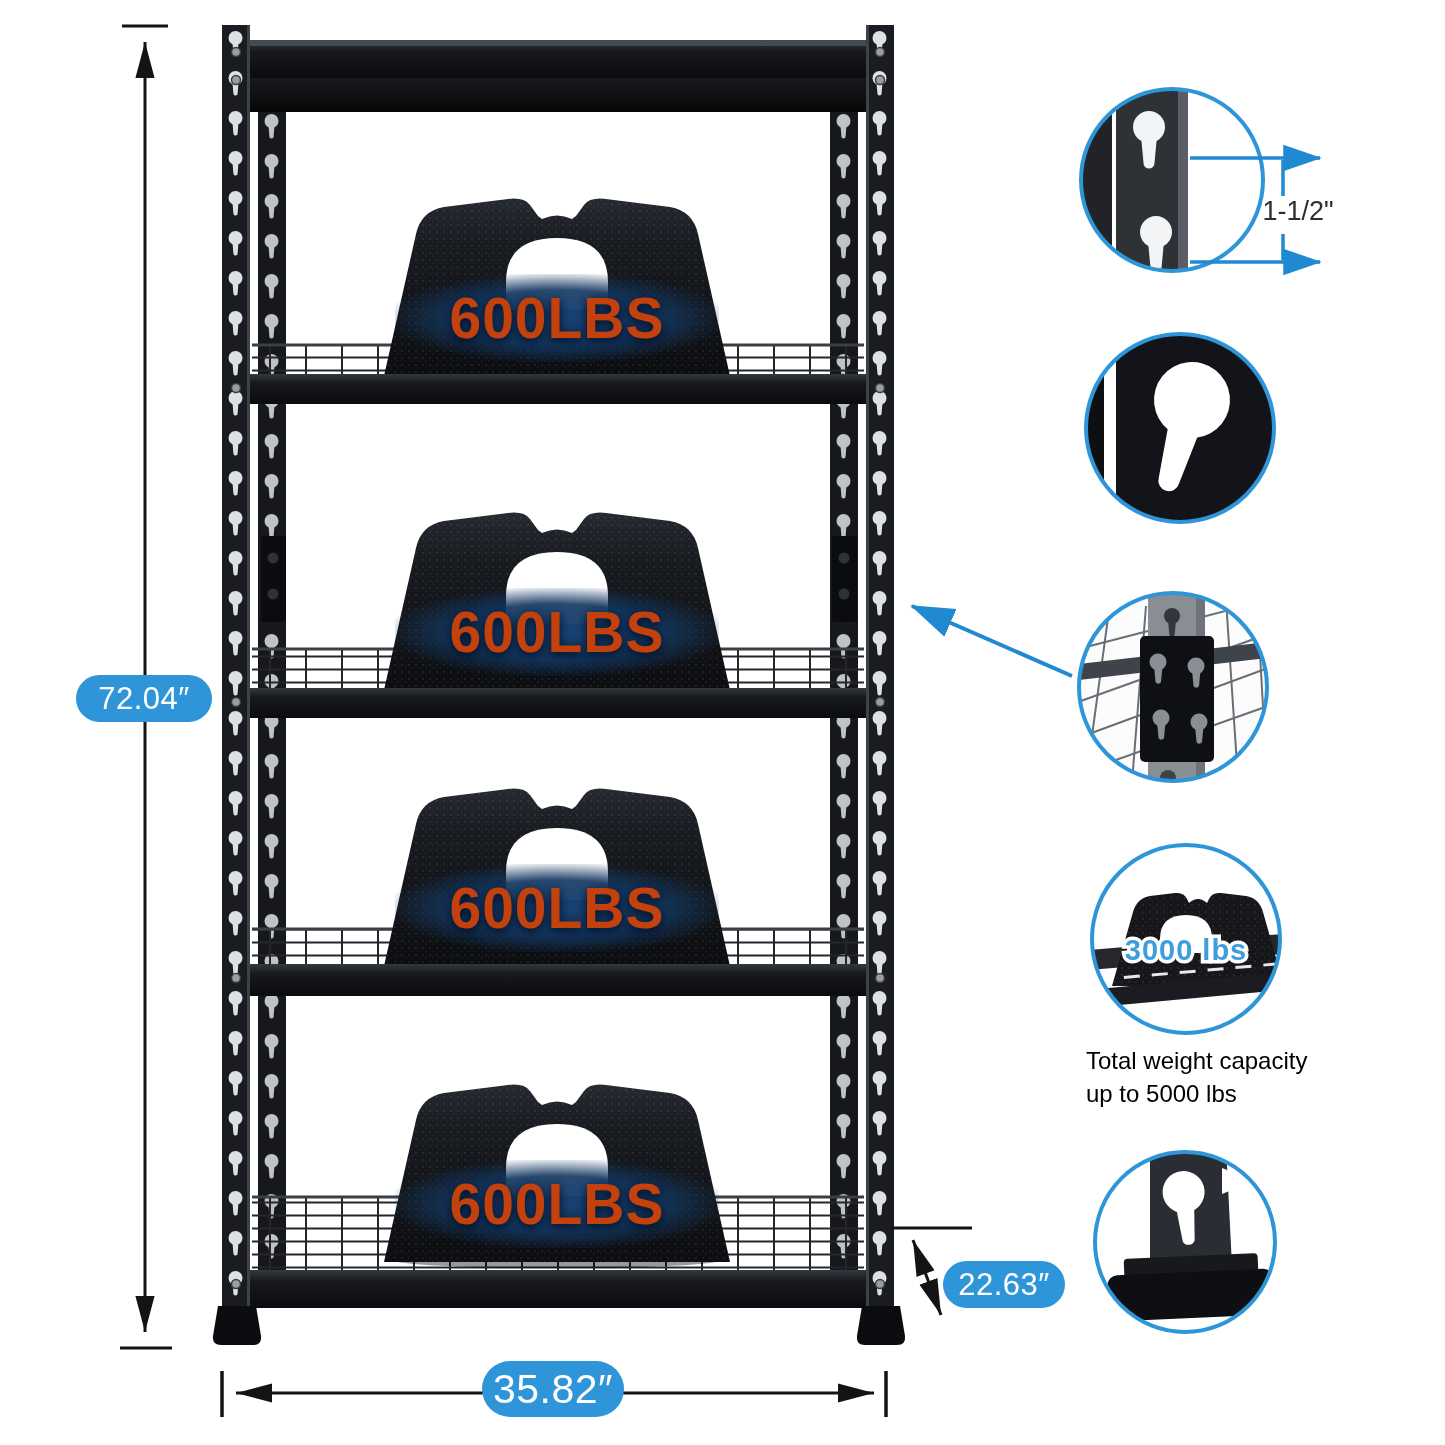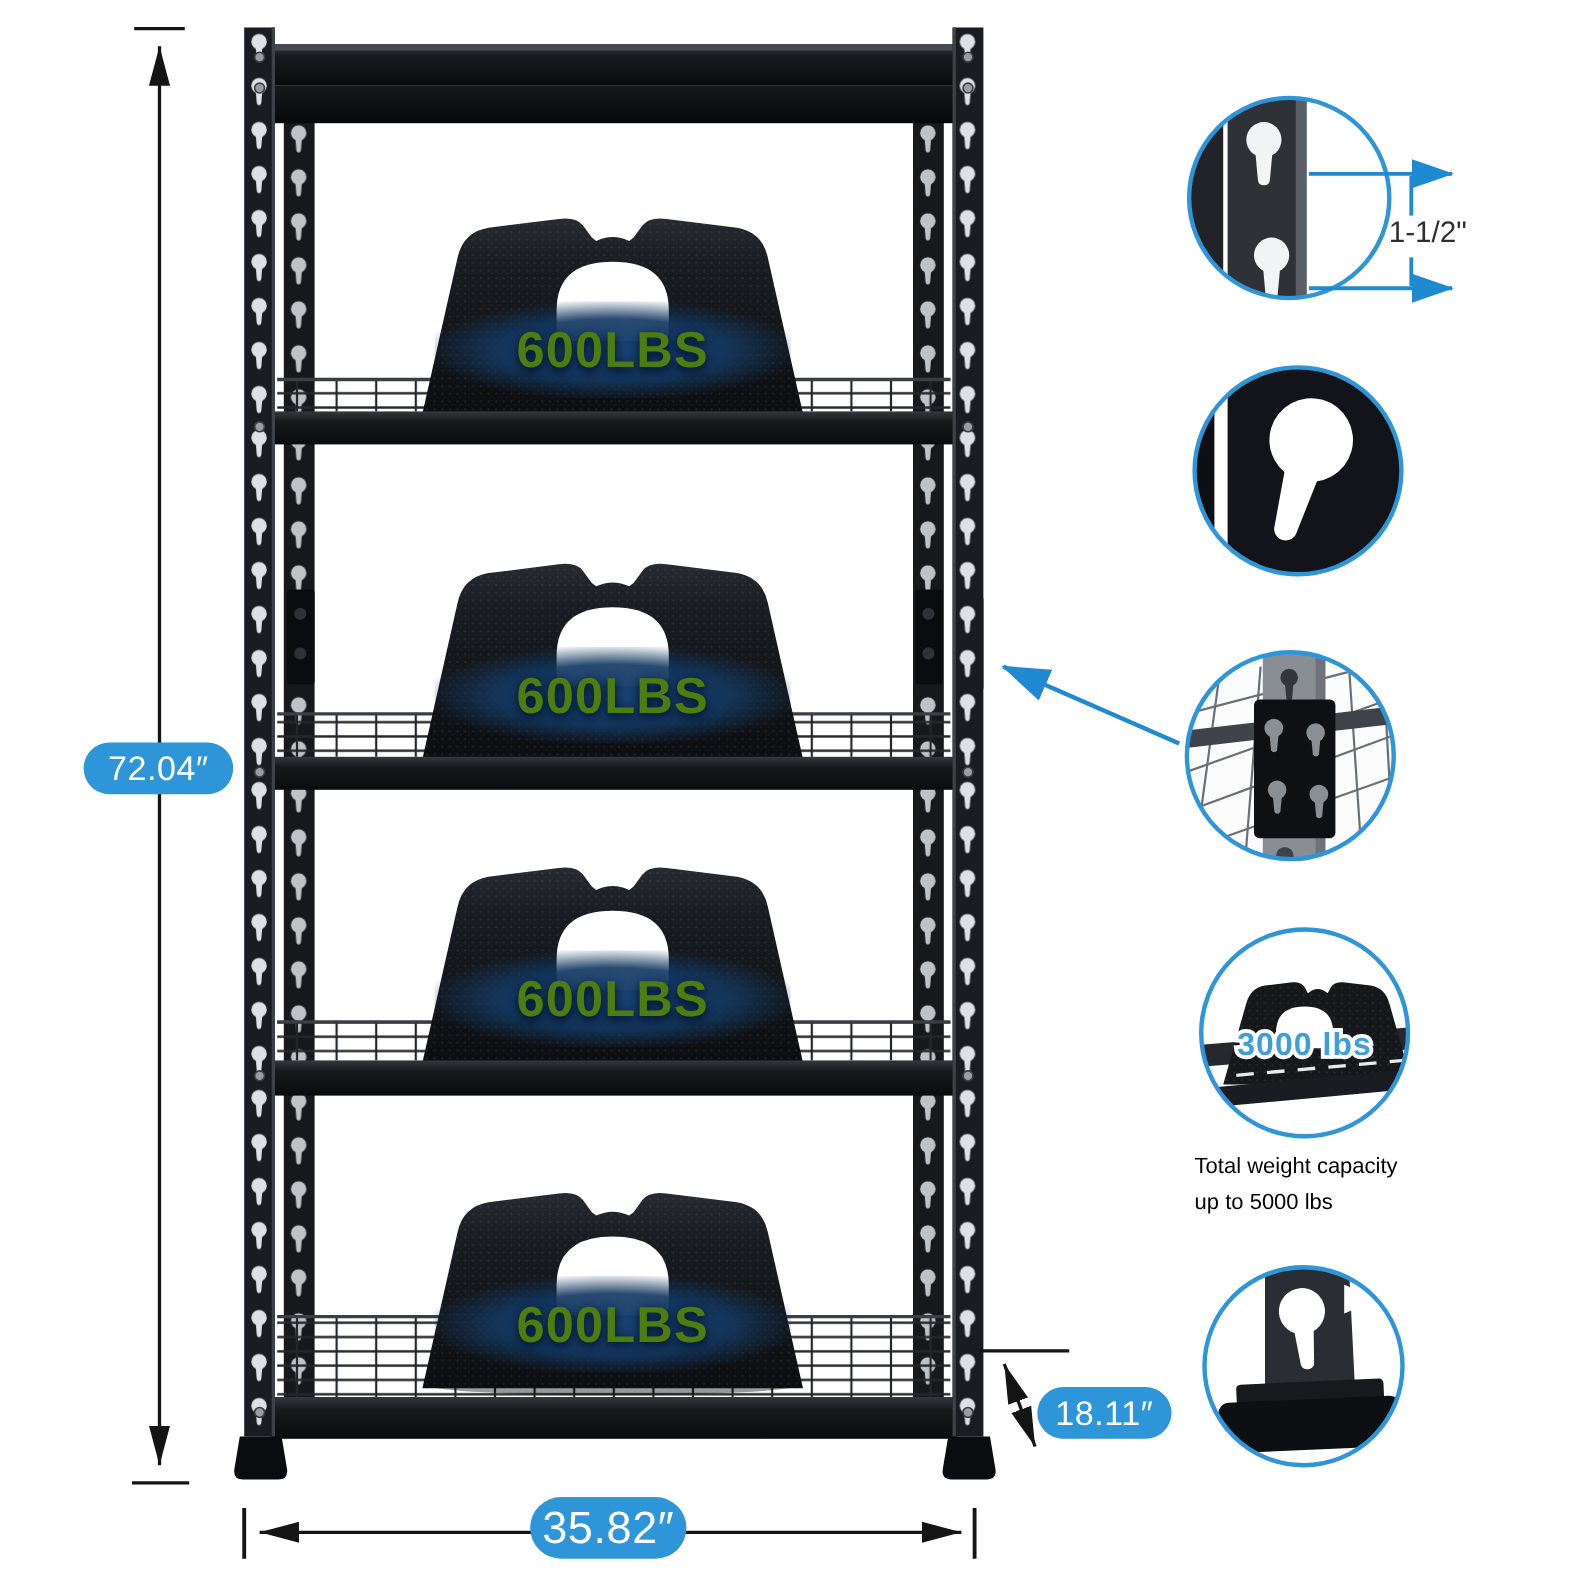--- a/index.html
+++ b/index.html
@@ -22,35 +22,35 @@
   }
   .block-label{
     position:absolute;left:387px;width:340px;height:96px;
     display:flex;align-items:center;justify-content:center;
   }
   .block-label .glow{
     position:absolute;left:8px;right:8px;top:4px;bottom:4px;
     background:radial-gradient(ellipse at center,#1d4c80 0%,rgba(21,58,99,.9) 45%,rgba(21,58,99,0) 75%);
   }
   .block-label .txt{
-    position:relative;color:#4d7c0f;font-weight:700;font-size:46px;letter-spacing:1px;
+    position:relative;color:#c2410c;font-weight:700;font-size:57px;letter-spacing:1px;
     text-shadow:0 3px 8px rgba(0,10,30,.85),0 0 20px rgba(12,40,80,.9);
   }
   #bl1{top:270px;} #bl2{top:584px;} #bl3{top:860px;} #bl4{top:1156px;}
   .badge3000{position:absolute;left:1102px;top:929px;width:168px;height:42px;}
   .badge3000 span{
     position:absolute;left:0;top:0;width:100%;height:100%;
     display:flex;align-items:center;justify-content:center;
     font-size:29px;font-weight:700;letter-spacing:1px;
   }
   .badge3000 .stroke{color:#fff;-webkit-text-stroke:7px #fff;}
   .badge3000 .fill{color:#3d9edb;}
   .cap-text{
     position:absolute;left:1086px;top:1044px;width:240px;
-    font-size:20px;line-height:33px;color:#000;
+    font-size:24px;line-height:33px;color:#000;
   }
 </style>
 </head>
 <body>
 
 <div class="stage">
 
 <svg class="art" width="1445" height="1445" viewBox="0 0 1445 1445">
   <defs>
     <linearGradient id="beamG" x1="0" y1="0" x2="0" y2="1">
@@ -313,21 +313,21 @@
       <path d="M1222 1168 q14 4 10 22 l-10 4 Z" fill="#fff"></path>
       <rect x="1124" y="1256" width="134" height="20" rx="4" fill="#17191d" transform="rotate(-2.5 1191 1266)"></rect>
       <rect x="1108" y="1272" width="166" height="46" rx="10" fill="#0d0f12" transform="rotate(-2.5 1191 1295)"></rect>
     </g>
     <circle cx="1185" cy="1242" r="90" fill="none" stroke="#2e95d8" stroke-width="4"></circle>
   </g>
 </svg>
 
 <div class="pill" id="pill-height">72.04″</div>
 <div class="pill" id="pill-width">35.82″</div>
-<div class="pill" id="pill-depth">18.11″</div>
+<div class="pill" id="pill-depth">22.63″</div>
 <div class="spacing-label">1-1/2"</div>
 
 <div class="block-label" id="bl1">
   <span class="glow"></span>
   <span class="txt">600LBS</span>
 </div>
 <div class="block-label" id="bl2">
   <span class="glow"></span>
   <span class="txt">600LBS</span>
 </div>

